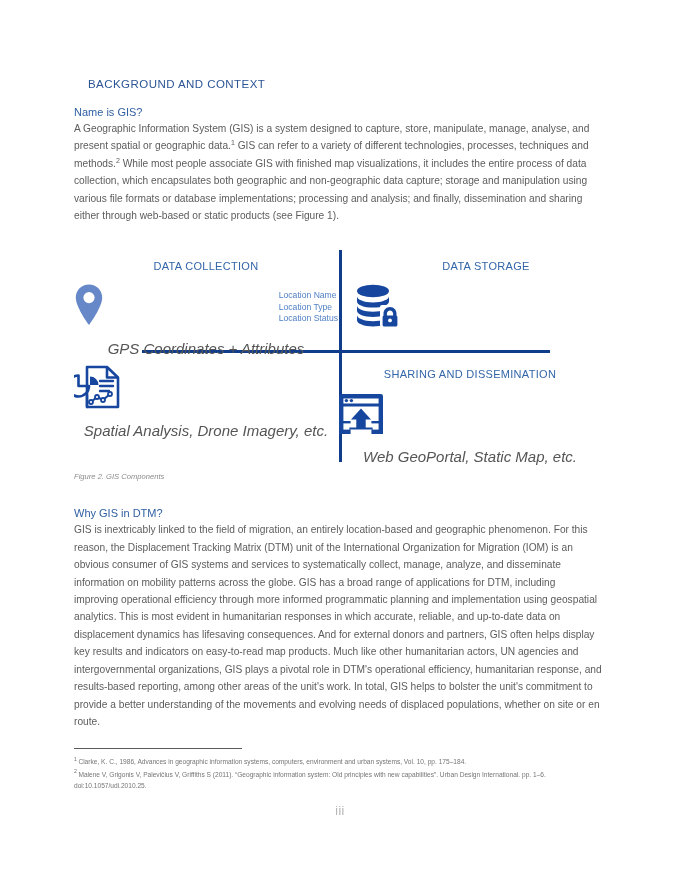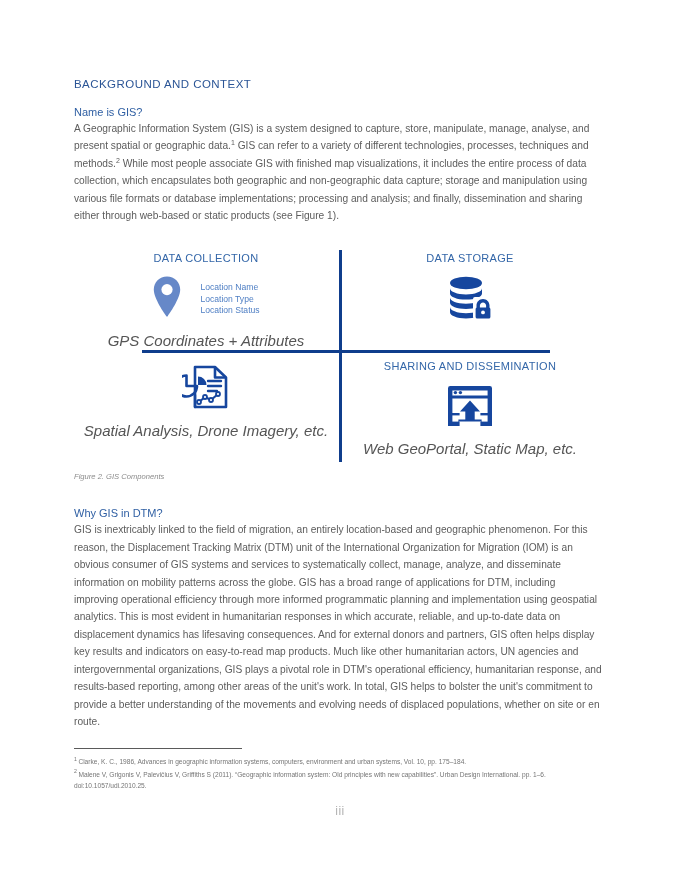--- a/index.html
+++ b/index.html
@@ -25,21 +25,21 @@
     left: 74px;
     top: 78px;
     width: 528px;
   }
 
   
   .section-title {
     font-size: 11.5px;
     letter-spacing: 0.45px;
     color: #2b5596;
-    margin: 0 0 16px 0;
+    margin: 0 0 16px 14px;
     font-weight: 400;
   }
   .sub-heading {
     font-size: 11px;
     color: #2f5fa3;
     margin: 0 0 2px 0;
     font-weight: 400;
   }
 
   
@@ -78,42 +78,42 @@
     width: 3px;
     height: 212px;
     background: #0f3d8c;
   }
   .quad {
     position: absolute;
     width: 264px;
     text-align: center;
   }
   .quad-tl { left: 0;    top: 6px;   }
-  .quad-tr { left: 264px; top: 6px;  }
+  .quad-tr { left: 280px; top: 6px;  }
   .quad-bl { left: 0;    top: 114px; }
   .quad-br { left: 264px; top: 114px;}
 
   .quad-title {
     font-size: 11px;
     color: #3366a8;
     letter-spacing: 0.3px;
-    margin: 0 0 6px 0;
+    margin: 8px 0 6px 0;
     font-weight: 400;
   }
   .quad-caption {
     font-size: 15px;
     font-style: italic;
     color: #555555;
     margin: 4px 0 0 0;
   }
   .quad-icon-row {
     height: 58px;
     display: flex;
     align-items: center;
-    justify-content: center;
+    justify-content: space-between;
     gap: 18px;
   }
   .attr-list {
     text-align: left;
     font-size: 8.6px;
     color: #4f7fc4;
     line-height: 11.6px;
   }
   .fig-caption {
     font-size: 7.6px;

